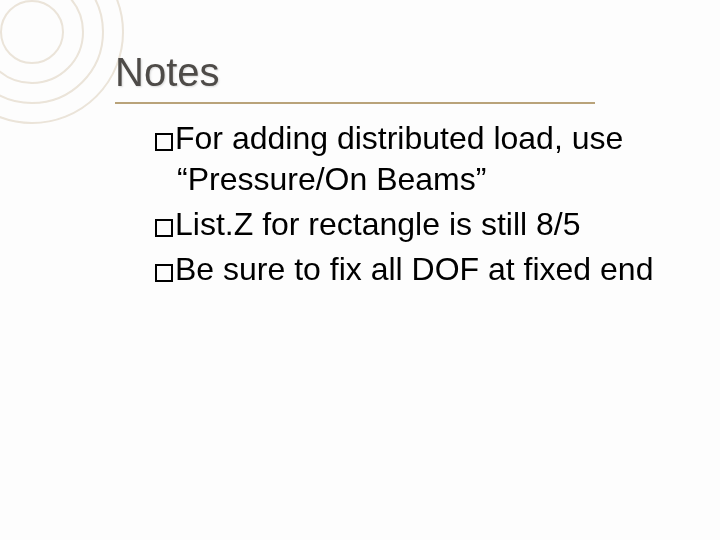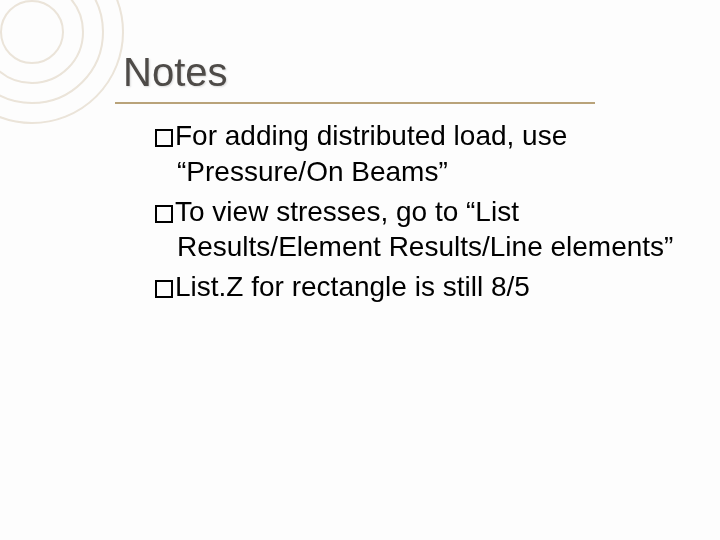--- a/index.html
+++ b/index.html
@@ -28,40 +28,40 @@
     background: transparent;
   }
   .c1 { width: 180px; height: 180px; top: 0; left: 0; }
   .c2 { width: 140px; height: 140px; top: 20px; left: 20px; }
   .c3 { width: 100px; height: 100px; top: 40px; left: 40px; }
   .c4 { width: 60px; height: 60px; top: 60px; left: 60px; }
 
   .title {
     position: absolute;
     top: 50px;
-    left: 123px;
+    left: 115px;
     font-size: 40px;
     font-weight: 400;
     color: #4e4b48;
     text-shadow: 1px 1px 2px rgba(0,0,0,0.15);
   }
   .title-underline {
     position: absolute;
     top: 102px;
     left: 115px;
     width: 480px;
     height: 2px;
     background: #b9a37a;
   }
   .body-text {
     position: absolute;
     top: 118px;
     left: 155px;
     width: 530px;
-    font-size: 28px;
+    font-size: 32px;
     line-height: 1.28;
     color: #000;
   }
   .bullet-box {
     display: inline-block;
     width: 18px;
     height: 18px;
     border: 2px solid #000;
     margin-right: 2px;
     vertical-align: -2px;
@@ -84,18 +84,18 @@
 </div>
 
 <div class="title">Notes</div>
 <div class="title-underline"></div>
 
 <div class="body-text">
   <div class="item">
     <span class="bullet-box"></span><span>For</span><span> adding distributed load, use “Pressure/On Beams”</span>
   </div>
   <div class="item">
-    <span class="bullet-box"></span><span>To</span><span> view stresses, go to “List Results/Element Results/Line elements”</span>
+    <span class="bullet-box"></span><span>List.Z</span><span> for rectangle is still 8/5</span>
   </div>
   <div class="item">
-    <span class="bullet-box"></span><span>List.Z</span><span> for rectangle is still 8/5</span>
+    <span class="bullet-box"></span><span>Be</span><span> sure to fix all DOF at fixed end</span>
   </div>
 </div>
 
 </body></html>

